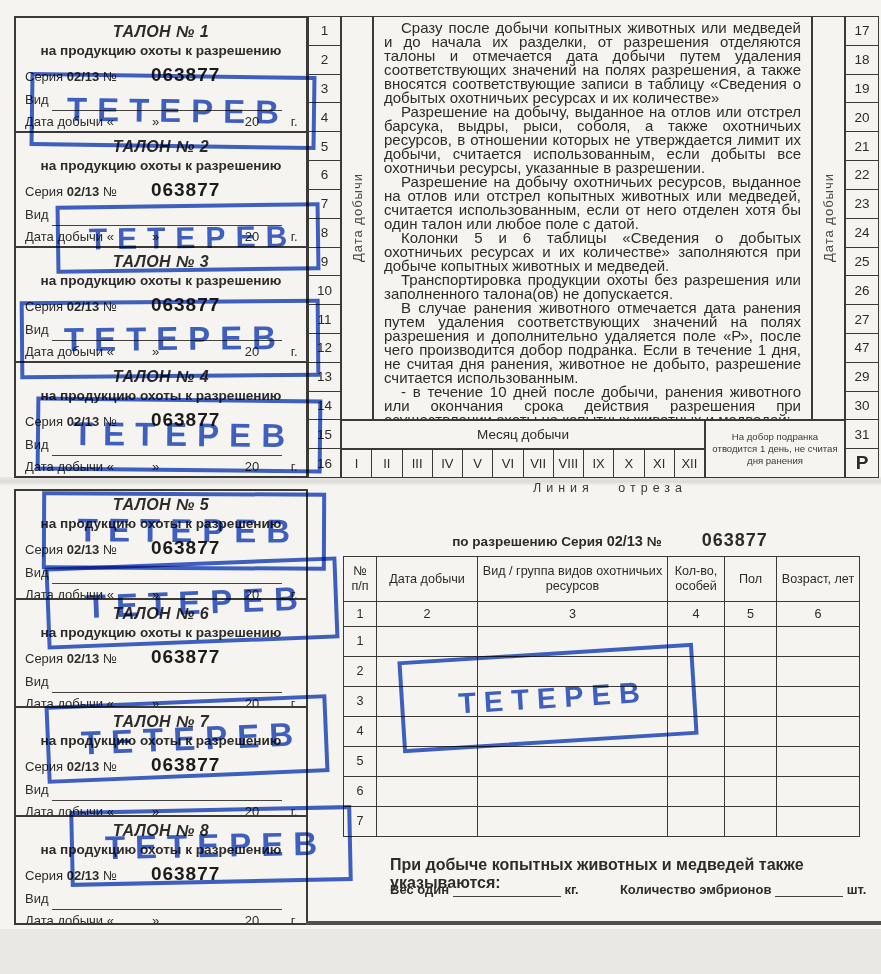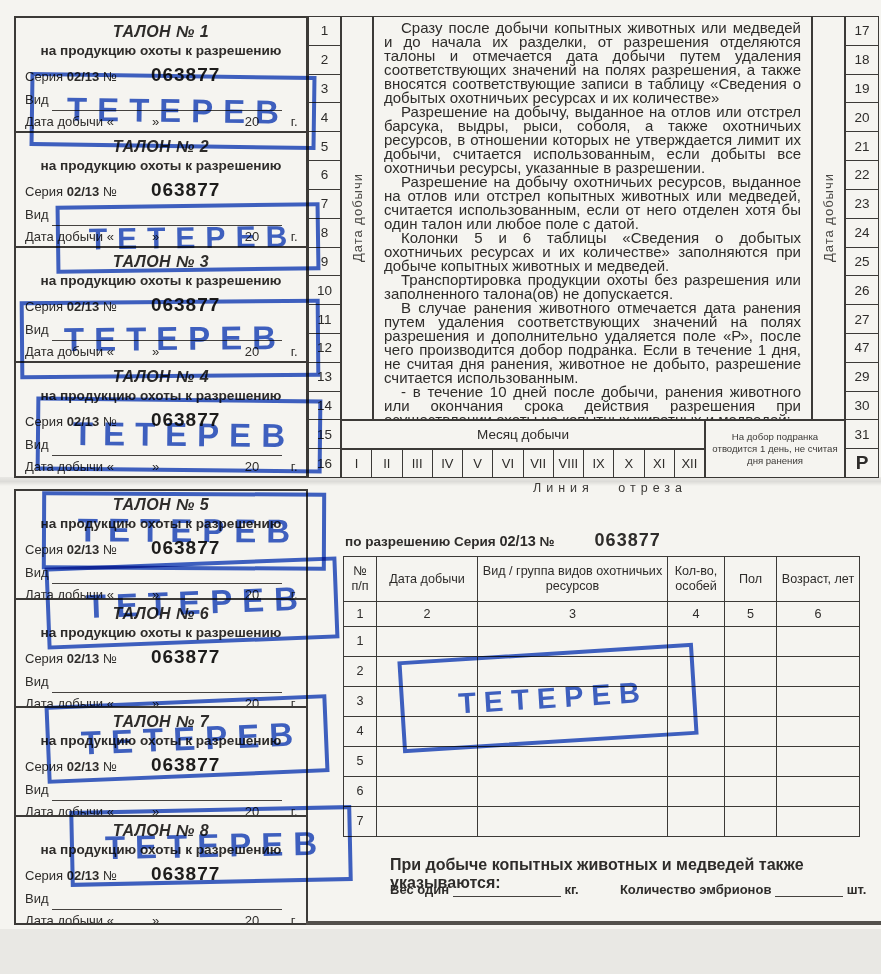--- a/index.html
+++ b/index.html
@@ -29,21 +29,21 @@
   .instr p{margin:0;text-indent:17px;}
   
   .mhead{box-sizing:border-box;border:1.6px solid #3c3a37;display:flex;align-items:center;justify-content:center;font-size:13.5px;}
   .mrow{display:flex;}
   .mcell{flex:1;box-sizing:border-box;border:1.6px solid #3c3a37;border-left:none;display:flex;align-items:center;justify-content:center;font-size:13px;}
   .mcell:first-child{border-left:1.6px solid #3c3a37;}
   .wound-note{box-sizing:border-box;border:1.6px solid #3c3a37;display:flex;align-items:center;justify-content:center;text-align:center;font-size:9.6px;line-height:12px;padding:2px 6px;color:#3b3936;}
   
   .cutline{letter-spacing:5px;word-spacing:16px;font-size:12.5px;color:#3b3936;text-align:center;}
   .rep-title{font-weight:700;font-size:14.5px;text-align:center;}
-  .rep-sub{font-size:13.5px;text-align:left;font-weight:600;}
+  .rep-sub{font-size:13.5px;text-align:center;font-weight:600;}
   .rep-sub .sv{font-weight:700;font-size:14.5px;}
   .rep-sub .num{font-weight:700;font-size:18px;letter-spacing:1px;margin-left:40px;}
   .rtable{box-sizing:border-box;}
   .trow{display:flex;}
   .tcell{box-sizing:border-box;border:1.6px solid #3c3a37;border-left:none;border-top:none;display:flex;align-items:center;justify-content:center;text-align:center;font-size:12.6px;line-height:15px;padding:1px 3px;}
   .trow .tcell:first-child{border-left:1.6px solid #3c3a37;}
   .trow.first .tcell{border-top:1.6px solid #3c3a37;}
   .c1{width:34px;} .c2{width:101px;} .c3{width:190px;} .c4{width:57px;} .c5{width:52px;} .c6{width:83px;}
   .hoof-note{font-weight:600;font-size:16px;}
   .meat-line{font-weight:600;font-size:13px;white-space:nowrap;}

